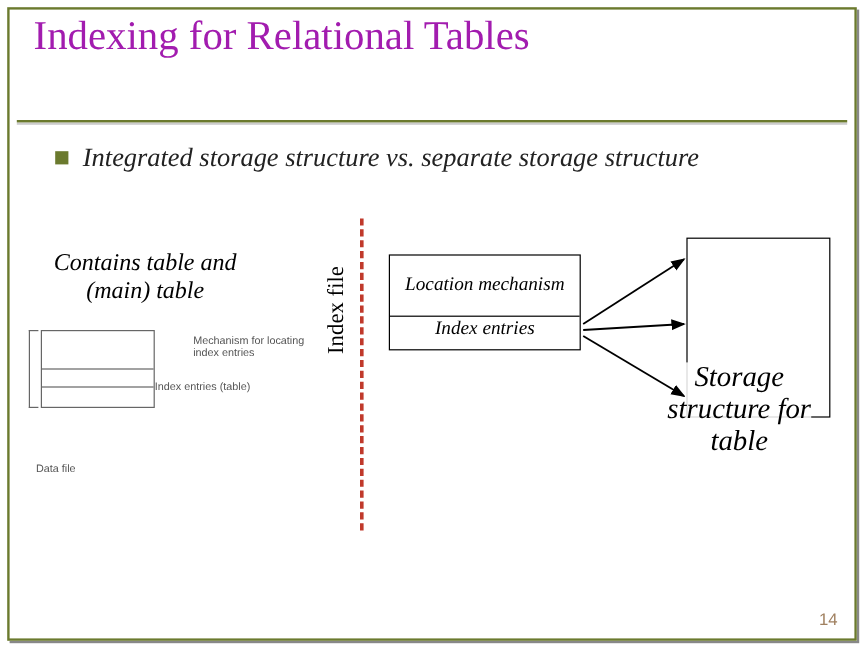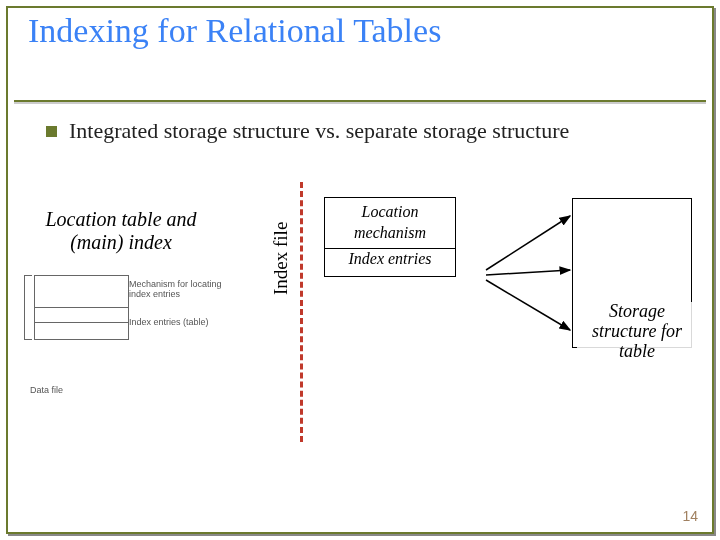--- a/index.html
+++ b/index.html
@@ -15,38 +15,39 @@
     position: absolute;
     top: 6px; left: 6px; right: 6px; bottom: 6px;
     border: 2px solid #6b7a2e;
     box-shadow: 2px 2px 0 #888;
   }
   .title {
     position: absolute;
     left: 28px;
     top: 12px;
     font-size: 34px;
-    color: #3b82f6;
+    color: #a21caf;
     line-height: 1.1;
   }
   .title-rule {
     position: absolute;
     left: 14px; right: 14px;
     top: 100px;
     height: 0;
     border-top: 2px solid #6b7a2e;
     box-shadow: 0 2px 0 #ccc;
   }
   .bullet-row {
     position: absolute;
     left: 46px; right: 20px; top: 118px;
     display: flex;
     gap: 12px;
     font-size: 22px;
     color: #222;
+    font-style: italic;
   }
   .bullet-sq {
     width: 11px; height: 11px;
     background: #6b7a2e;
     flex: 0 0 auto;
     margin-top: 8px;
   }
   .bullet-text {
     text-align: justify;
     width: 615px;
@@ -74,22 +75,22 @@
   .divider {
     position: absolute;
     left: 300px;
     top: 182px;
     height: 260px;
     border-left: 3px dashed #c0392b;
   }
   .idx-box {
     position: absolute;
     left: 324px;
-    top: 197px;
-    width: 132px;
+    top: 212px;
+    width: 160px;
     height: 80px;
     border: 1px solid #000;
   }
   .idx-box .row {
     height: 33%;
     border-bottom: 1px solid #000;
     font-style: italic;
     text-align: center;
     font-size: 16px;
     line-height: 1.3;
@@ -99,25 +100,25 @@
   .tbl-box {
     position: absolute;
     left: 572px;
     top: 198px;
     width: 120px;
     height: 150px;
     border: 1px solid #000;
   }
   .tbl-caption {
     position: absolute;
-    left: 577px;
+    left: 556px;
     top: 302px;
     width: 120px;
     font-style: italic;
-    font-size: 18px;
+    font-size: 24px;
     text-align: center;
     line-height: 1.1;
     background: rgba(255,255,255,0.85);
   }
   .page-num {
     position: absolute;
     right: 22px;
     bottom: 16px;
     font-size: 14px;
     color: #a08060;
@@ -155,21 +156,21 @@
 <div class="title">
   <span>Indexing for Relational Tables</span><br>
 </div>
 <div class="title-rule"></div>
 
 <div class="bullet-row">
   <div class="bullet-sq"></div>
   <div class="bullet-text">Integrated storage structure vs. separate storage structure</div>
 </div>
 
-<div class="left-caption">Location table and (main) index</div>
+<div class="left-caption">Contains table and (main) table</div>
 
 <div class="vert-label">Index file</div>
 
 <div class="divider"></div>
 
 <div class="idx-box">
   <div class="row">
     <span>Location mechanism</span>
   </div>
   <div class="row">
@@ -192,19 +193,19 @@
 </svg>
 
 <div class="mini">
   <div style="position:relative; height:120px;">
     <div class="box" style="position:absolute; left:10px; top:0;">
       <div class="r1"></div>
       <div class="r1a"></div>
       <div class="r2"></div>
     </div>
     <div class="brace" style="left:0; top:0; height:65px;"></div>
-    <div class="lbl" style="top:4px;">Mechanism for locating index entries</div>
+    <div class="lbl" style="top:4px;margin-left:32px;">Mechanism for locating index entries</div>
     <div class="lbl" style="top:42px;">Index entries (table)</div>
     <div style="position:absolute; left:6px; top:110px; font-size:9px;text-align:center;">Data file</div>
   </div>
 </div>
 
 <div class="page-num">14</div>
 
 </body></html>

